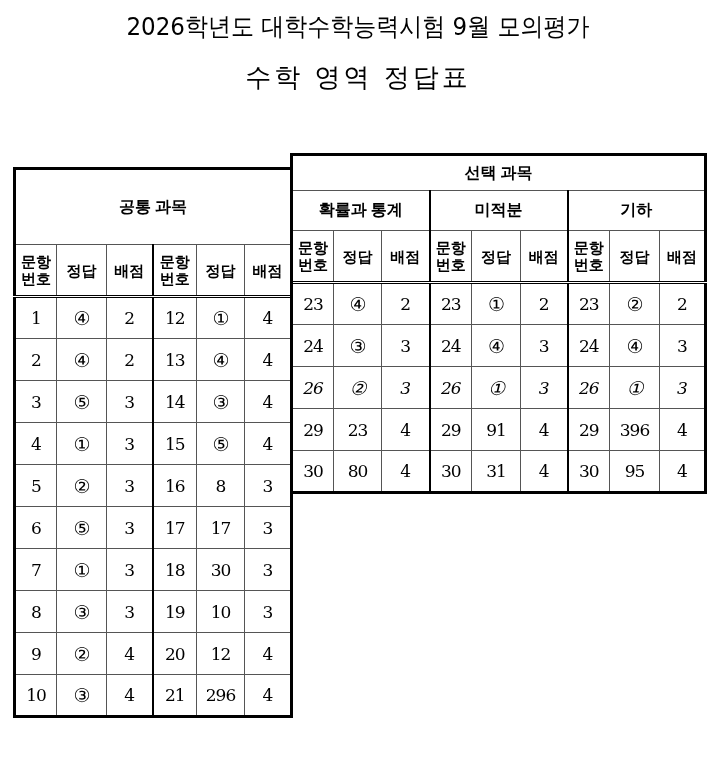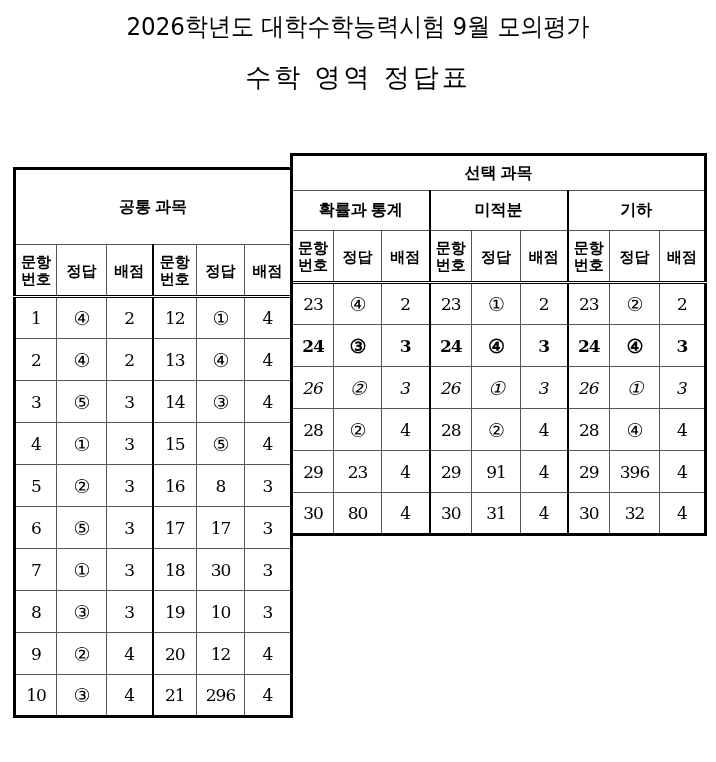--- a/index.html
+++ b/index.html
@@ -170,21 +170,21 @@
         <td class="cell">23</td>
         <td class="cell circ">④</td>
         <td class="cell">2</td>
         <td class="cell thick-left">23</td>
         <td class="cell circ">①</td>
         <td class="cell">2</td>
         <td class="cell thick-left">23</td>
         <td class="cell circ">②</td>
         <td class="cell">2</td>
       </tr>
-      <tr style="height: 42px; font-weight: bold;">
+      <tr style="height: 42px;">
         <td class="cell">24</td>
         <td class="cell circ">③</td>
         <td class="cell">3</td>
         <td class="cell thick-left">24</td>
         <td class="cell circ">④</td>
         <td class="cell">3</td>
         <td class="cell thick-left">24</td>
         <td class="cell circ">④</td>
         <td class="cell">3</td>
       </tr>
@@ -193,46 +193,35 @@
         <td class="cell circ">②</td>
         <td class="cell">3</td>
         <td class="cell thick-left">26</td>
         <td class="cell circ">①</td>
         <td class="cell">3</td>
         <td class="cell thick-left">26</td>
         <td class="cell circ">①</td>
         <td class="cell">3</td>
       </tr>
       <tr style="height: 42px;">
-        <td class="cell">28</td>
-        <td class="cell circ">②</td>
-        <td class="cell">4</td>
-        <td class="cell thick-left">28</td>
-        <td class="cell circ">②</td>
-        <td class="cell">4</td>
-        <td class="cell thick-left">28</td>
-        <td class="cell circ">④</td>
-        <td class="cell">4</td>
-      </tr>
-      <tr style="height: 42px;">
         <td class="cell">29</td>
         <td class="cell">23</td>
         <td class="cell">4</td>
         <td class="cell thick-left">29</td>
         <td class="cell">91</td>
         <td class="cell">4</td>
         <td class="cell thick-left">29</td>
         <td class="cell">396</td>
         <td class="cell">4</td>
       </tr>
       <tr style="height: 42px;">
         <td class="cell">30</td>
         <td class="cell">80</td>
         <td class="cell">4</td>
         <td class="cell thick-left">30</td>
         <td class="cell">31</td>
         <td class="cell">4</td>
         <td class="cell thick-left">30</td>
-        <td class="cell">32</td>
+        <td class="cell">95</td>
         <td class="cell">4</td>
       </tr>
     </tbody>
 </table>
 
 </body></html>

